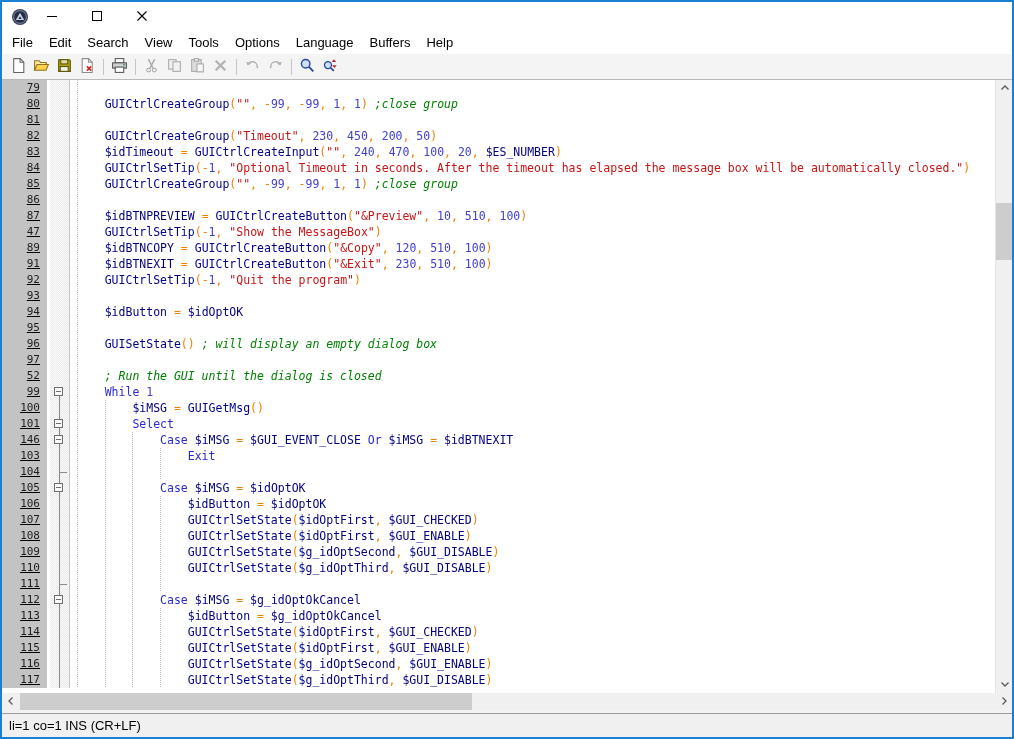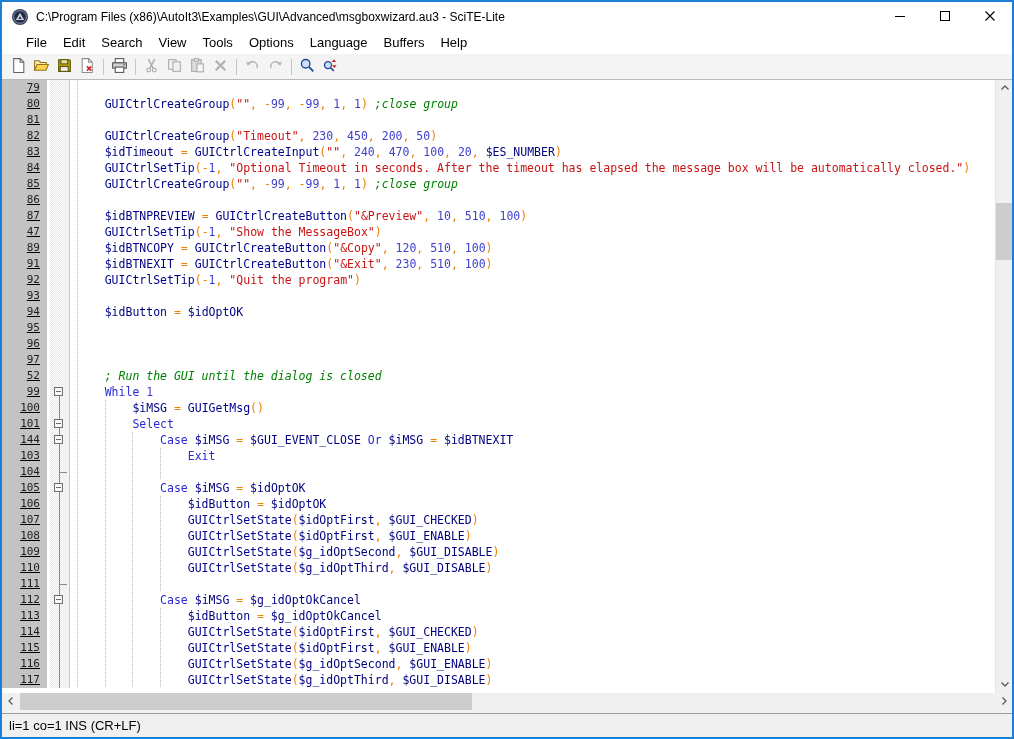--- a/index.html
+++ b/index.html
@@ -11,21 +11,21 @@
     display:flex;flex-direction:column;
     font-family:"Liberation Sans", sans-serif;
     position:relative;overflow:hidden;
   }
   
   .titlebar{height:30px;flex:none;display:flex;align-items:center;background:#fff;}
   .app-icon{width:18px;height:18px;margin-left:9px;flex:none;}
   .title-text{margin-left:7px;font-size:12px;color:#000;white-space:nowrap;flex:1;overflow:hidden;}
   .winbtn{width:45px;height:30px;flex:none;display:flex;align-items:center;justify-content:center;background:#fff;border:none;padding:0;}
   
-  .menubar{height:22px;flex:none;display:flex;align-items:center;background:#fff;padding-left:16px;}
+  .menubar{height:22px;flex:none;display:flex;align-items:center;background:#fff;padding-left:2px;}
   .menu-item{padding:0 8px;font-size:13px;color:#000;line-height:22px;white-space:nowrap;}
   
   .toolbar{height:26px;flex:none;background:#f4f4f4;border-bottom:1px solid #b9b9b9;display:flex;align-items:center;padding-left:5px;}
   .tb-btn{width:23px;height:22px;display:flex;align-items:center;justify-content:center;background:transparent;border:none;padding:0;}
   .tb-sep{width:1px;height:16px;background:#c6c6c6;margin:0 4px;flex:none;}
   
   .editor{flex:1;min-height:0;display:flex;background:#fff;}
   .lines{flex:1;overflow:hidden;font-family:"DejaVu Sans Mono", monospace;font-size:11.5px;}
   .code-line{display:flex;height:16px;line-height:16px;text-decoration:underline;}
   .ln{flex:none;width:45px;background:#c3c3c3;color:#1c1c1c;text-align:right;padding-right:7px;font-size:11px;}
@@ -70,21 +70,20 @@
 
   <div class="titlebar">
     <span class="app-icon">
       <svg width="18" height="18" viewBox="0 0 18 18">
         <circle cx="9" cy="9" r="8" fill="#39425f"></circle>
         <circle cx="9" cy="9" r="6.3" fill="#232b47" stroke="#8790a9" stroke-width="0.9"></circle>
         <path d="M9 4.8L13.2 12H4.8z" fill="#ccd2e2"></path>
         <path d="M9 8.2l1.7 2.8H7.3z" fill="#232b47"></path>
       </svg>
     </span>
-    <span class="title-text">C:\Program Files (x86)\AutoIt3\Examples\GUI\Advanced\msgboxwizard.au3 - SciTE-Lite</span>
     <button class="winbtn">
       <span><svg width="16" height="16" viewBox="0 0 16 16">
             <path d="M3 8.5h10" stroke="#000" stroke-width="1" fill="none"></path>
           </svg></span>
     </button>
     <button class="winbtn">
       <span><svg width="16" height="16" viewBox="0 0 16 16">
             <rect x="3.5" y="3.5" width="9" height="9" fill="none" stroke="#000" stroke-width="1"></rect>
           </svg></span>
     </button>
@@ -294,21 +293,21 @@
         <div class="code-line">
           <div class="ln">95</div>
           <div class="lngap"></div>
           <div class="fold"></div>
           <div class="code"><span class="guide" style="left: calc(0ch + 7px);"></span><span style="padding-left: calc(0ch + 7px); display: inline-block;"></span></div>
         </div>
         <div class="code-line">
           <div class="ln">96</div>
           <div class="lngap"></div>
           <div class="fold"></div>
-          <div class="code"><span class="guide" style="left: calc(0ch + 7px);"></span></div>
+          <div class="code"><span class="guide" style="left: calc(0ch + 7px);"></span><span style="padding-left: calc(4ch + 7px); display: inline-block;"><span class="tok-f">GUISetState</span><span class="tok-o">() </span><span class="tok-c">; will display an empty dialog box</span></span></div>
         </div>
         <div class="code-line">
           <div class="ln">97</div>
           <div class="lngap"></div>
           <div class="fold"></div>
           <div class="code"><span class="guide" style="left: calc(0ch + 7px);"></span><span style="padding-left: calc(0ch + 7px); display: inline-block;"></span></div>
         </div>
         <div class="code-line">
           <div class="ln">52</div>
           <div class="lngap"></div>
@@ -339,21 +338,21 @@
           <div class="lngap"></div>
           <div class="fold">
             <div class="fold-vline"></div>
             <div class="fold-box">
               <span class="minus"></span>
             </div>
           </div>
           <div class="code"><span class="guide" style="left: calc(0ch + 7px);"></span><span class="guide" style="left: calc(4ch + 7px);"></span><span style="padding-left: calc(8ch + 7px); display: inline-block;"><span class="tok-k">Select</span></span></div>
         </div>
         <div class="code-line">
-          <div class="ln">144</div>
+          <div class="ln">146</div>
           <div class="lngap"></div>
           <div class="fold">
             <div class="fold-vline"></div>
             <div class="fold-box">
               <span class="minus"></span>
             </div>
           </div>
           <div class="code"><span class="guide" style="left: calc(0ch + 7px);"></span><span class="guide" style="left: calc(4ch + 7px);"></span><span class="guide" style="left: calc(8ch + 7px);"></span><span style="padding-left: calc(12ch + 7px); display: inline-block;"><span class="tok-k">Case </span><span class="tok-v">$iMSG</span><span class="tok-o"> = </span><span class="tok-v">$GUI_EVENT_CLOSE</span><span class="tok-k"> Or </span><span class="tok-v">$iMSG</span><span class="tok-o"> = </span><span class="tok-v">$idBTNEXIT</span></span></div>
         </div>
         <div class="code-line">

